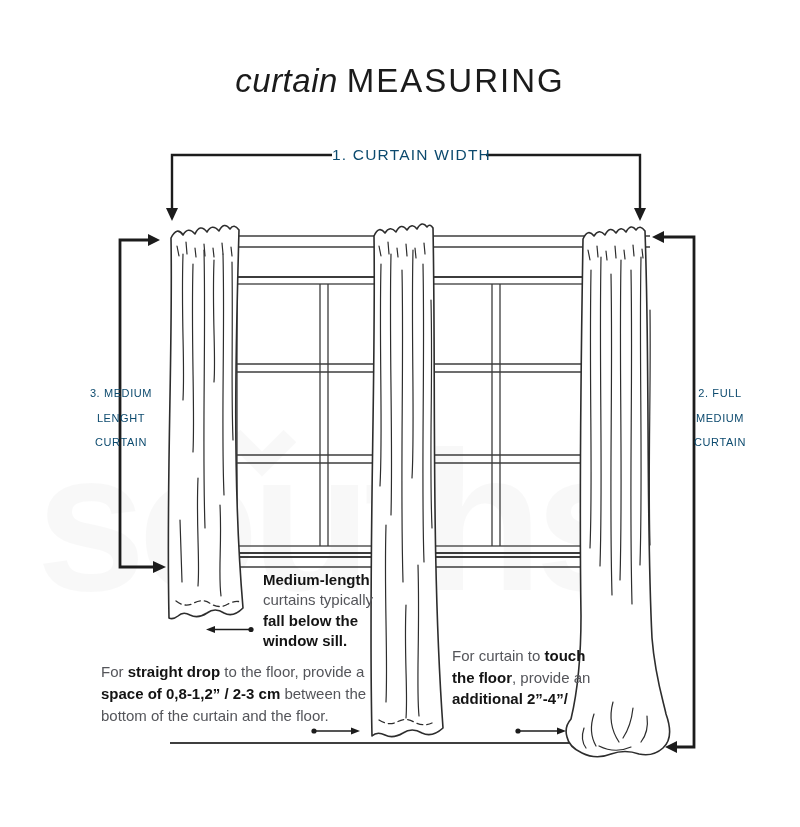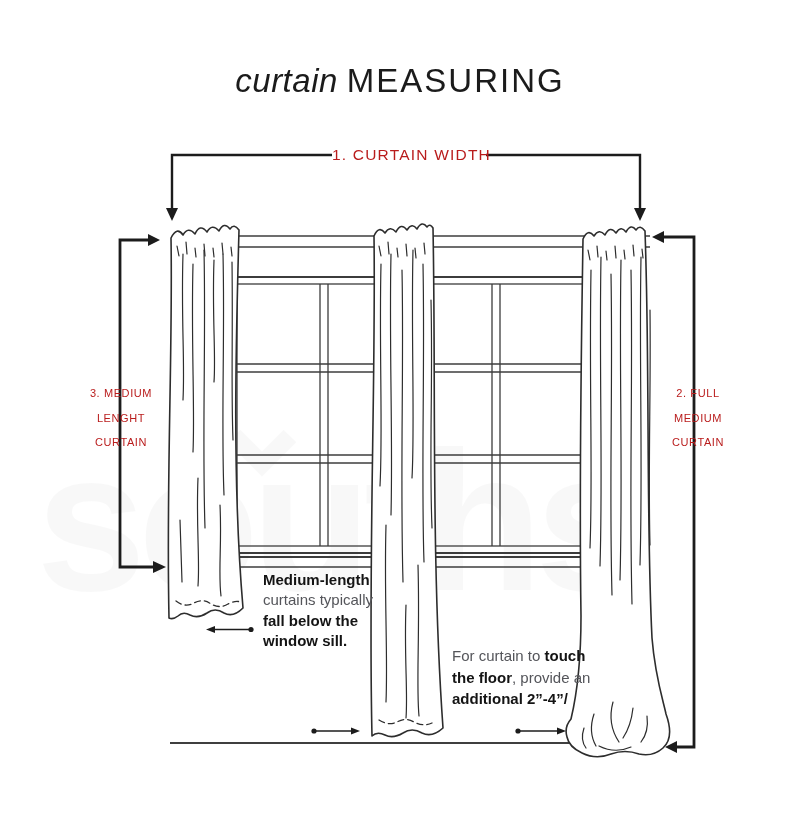--- a/index.html
+++ b/index.html
@@ -13,34 +13,34 @@
     font-size:198px;font-weight:bold;letter-spacing:-8px;
     color:rgba(0,0,0,0.028);white-space:nowrap;user-select:none;
   }
   svg.diagram{position:absolute;left:0;top:0;}
   .title{
     left:0;top:62px;width:800px;text-align:center;
     font-size:33px;color:#1b1b1b;letter-spacing:0.5px;
   }
   .title em{font-style:italic;margin-right:9px;}
   .title .caps{letter-spacing:2px;}
-  .gold{color:#b91c1c;}
+  .gold{color:#0c4a6e;}
   .width-heading{
     left:332px;top:146px;width:156px;text-align:center;
     font-size:15.5px;letter-spacing:1.2px;font-weight:500;white-space:nowrap;
   }
   .width-desc{
     left:20px;top:169px;width:780px;text-align:center;
     font-size:14.8px;line-height:21px;
   }
   .side-label{
     text-align:center;font-size:11px;line-height:24.5px;letter-spacing:0.6px;font-weight:500;
   }
   .label-medium{left:58px;top:381px;width:126px;}
-  .label-full{left:638px;top:381px;width:120px;}
+  .label-full{left:660px;top:381px;width:120px;}
   .note{font-size:15px;}
   .note-medium{left:263px;top:570px;line-height:20.4px;}
   .note-drop{left:101px;top:661px;line-height:22px;}
   .note-touch{left:452px;top:645px;line-height:21.5px;}
   .b{font-weight:700;color:#141414;}
   .line{white-space:nowrap;}
 </style>
 </head>
 <body>
 
@@ -223,20 +223,25 @@
     <div>CURTAIN</div>
   </div>
 
   <div class="abs note note-medium">
     <div class="line"><span class="b">Medium-length</span></div>
     <div class="line"><span>curtains typically</span></div>
     <div class="line"><span class="b">fall below the</span></div>
     <div class="line"><span class="b">window sill.</span></div>
   </div>
 
+  <div class="abs note note-drop">
+    <div class="line"><span>For </span><span class="b">straight drop</span><span> to the floor, provide a</span></div>
+    <div class="line"><span class="b">space of 0,8-1,2” / 2-3 cm</span><span> between the</span></div>
+    <div class="line"><span>bottom of the curtain and the floor.</span></div>
+  </div>
 
   <div class="abs note note-touch">
     <div class="line"><span>For curtain to </span><span class="b">touch</span></div>
     <div class="line"><span class="b">the floor</span><span>, provide an</span></div>
     <div class="line"><span class="b">additional 2”-4”/</span></div>
   </div>
 
 </div>
 
 </body></html>

